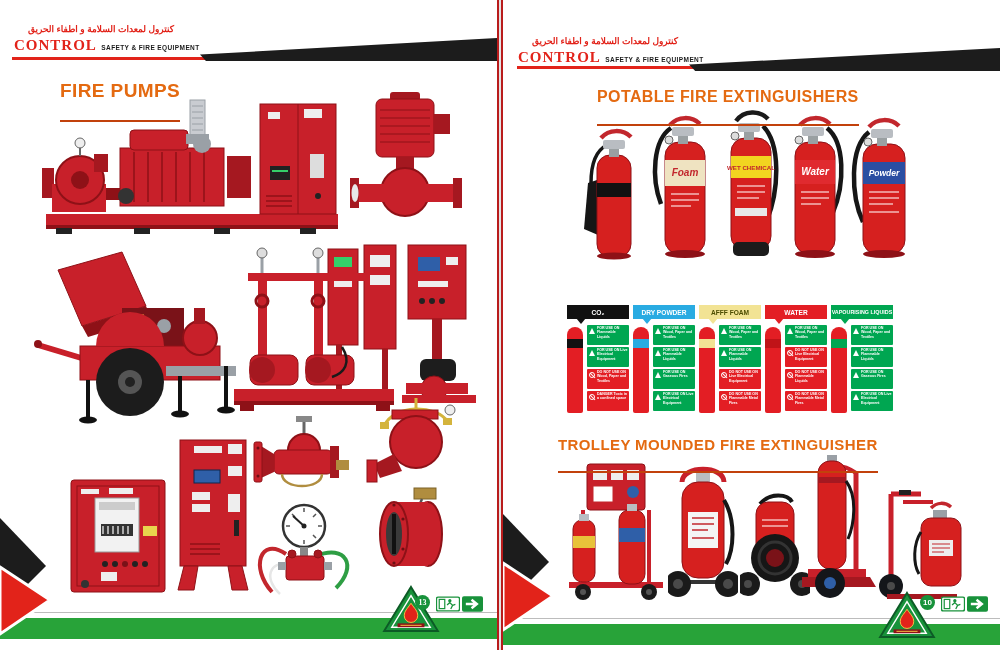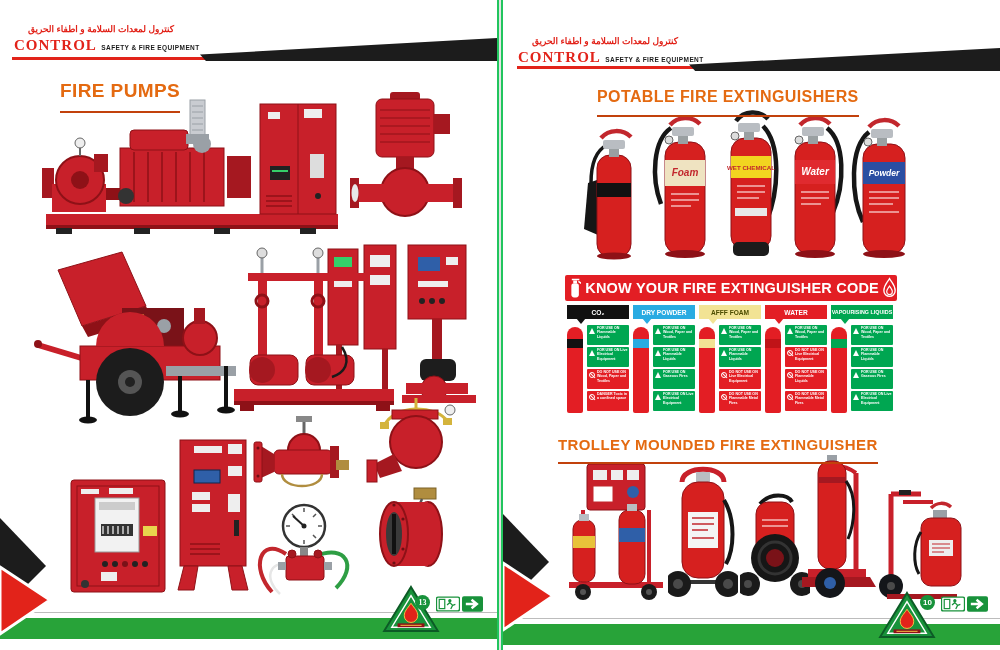--- a/index.html
+++ b/index.html
@@ -1,32 +1,32 @@
 <!DOCTYPE html>
 <html><head>
 <meta charset="utf-8">
 <style>
   html,body{margin:0;padding:0;}
   body{width:1000px;height:650px;background:#ffffff;font-family:"Liberation Sans",sans-serif;overflow:hidden;}
-  .canvas{position:relative;width:1000px;height:650px;background:#22c55e;}
+  .canvas{position:relative;width:1000px;height:650px;background:#b91c1c;}
   .seam{position:absolute;left:499px;top:0;width:2px;height:650px;background:#e3e3e3;}
   .page{position:absolute;top:0;width:497px;height:650px;background:#fff;}
   .page-left{left:0;}
   .page-right{left:503px;}
 
   
   .brand{position:absolute;width:160px;z-index:5;}
   .brand .ar{color:#e2231a;font-size:9px;font-weight:bold;text-align:right;direction:rtl;line-height:1.2;}
   .brand .en{white-space:nowrap;margin-top:1px;}
   .brand .nm{color:#e2231a;font-family:"Liberation Serif",serif;font-weight:bold;font-size:15px;letter-spacing:1px;}
   .brand .tg{color:#1a1a1a;font-size:6.5px;font-weight:bold;letter-spacing:.4px;}
   .redline{position:absolute;height:3px;background:#e2231a;z-index:2;}
   .swoosh{position:absolute;background:#1c1c1c;z-index:3;clip-path:polygon(0 72%,100% 0,100% 100%,2% 100%);}
 
-  .sec-title{position:absolute;color:#e46a11;font-weight:bold;letter-spacing:.4px;border-bottom:2px solid #c2410c;padding-bottom:9px;z-index:4;white-space:nowrap;}
+  .sec-title{position:absolute;color:#e46a11;font-weight:bold;letter-spacing:.4px;border-bottom:2px solid #c2410c;padding-bottom:18px;z-index:4;white-space:nowrap;}
 
   
   .grayline{position:absolute;left:0;width:497px;height:1px;background:#bcbcbc;}
   .greenband{position:absolute;left:0;width:497px;height:21px;background:#28a339;}
   .pgnum{position:absolute;width:15px;height:15px;border-radius:50%;background:#18923b;color:#fff;font-size:8px;font-weight:bold;display:flex;align-items:center;justify-content:center;z-index:6;}
   .badge{position:absolute;z-index:6;}
   .logo-tri{position:absolute;z-index:6;}
   .corner{position:absolute;left:0;z-index:4;}
 
   
@@ -385,32 +385,20 @@
       <text x="43" y="64" text-anchor="middle" font-size="8.5" font-weight="bold" fill="#ffffff" font-style="italic">Powder</text>
       <path d="M28,80 h30 M28,86 h30 M28,92 h24 M28,100 h30" stroke="#f3b9b9" stroke-width="1.5"></path>
       <rect x="36" y="24" width="10" height="10" fill="#9aa0a2"></rect>
       <rect x="30" y="17" width="22" height="9" rx="2" fill="#b9bdc2"></rect>
       <path d="M28,15 C36,6 50,6 58,14" stroke="#c2272d" stroke-width="4.5" fill="none"></path>
       <circle cx="27" cy="30" r="4" fill="#ddd" stroke="#666"></circle>
       <ellipse cx="43" cy="142" rx="21" ry="4" fill="#8E1117"></ellipse>
     </svg>
 
     <div class="chart" style="left:62px;top:275px;width:332px;height:145px;">
-      <div class="banner">
-        <svg width="13" height="22" viewBox="0 0 13 22" style="margin-left:4px;">
-          <rect x="2.5" y="6" width="8" height="15" rx="3" fill="#fff"></rect>
-          <rect x="4.5" y="3" width="4" height="3" fill="#fff"></rect>
-          <path d="M3,2 h8 M10,4 l3,2" stroke="#fff" stroke-width="1.5"></path>
-        </svg>
-        <span class="txt">KNOW YOUR FIRE EXTINGUISHER CODE</span>
-        <svg width="16" height="22" viewBox="0 0 16 22" style="margin-left:3px;">
-          <path d="M8,1 C11,6 14,8 14,14 a6,6 0 1 1 -12,0 C2,8 5,6 8,1 Z" fill="none" stroke="#fff" stroke-width="1.4"></path>
-          <path d="M8,9 C9.5,11.5 11,12.5 11,15 a3,3 0 1 1 -6,0 C5,12.5 6.5,11.5 8,9 Z" fill="none" stroke="#fff" stroke-width="1.2"></path>
-        </svg>
-      </div>
 
       <div class="chd" style="left:2px;background:#111111;">
           <span>CO₂</span>
           <div class="ptr" style="border-top-color:#111111;"></div>
         </div>
       <div class="chd" style="left:68px;background:#29ABE2;">
           <span>DRY POWDER</span>
           <div class="ptr" style="border-top-color:#29ABE2;"></div>
         </div>
       <div class="chd" style="left:134px;background:#F2E394;color:#4d4d00;">

